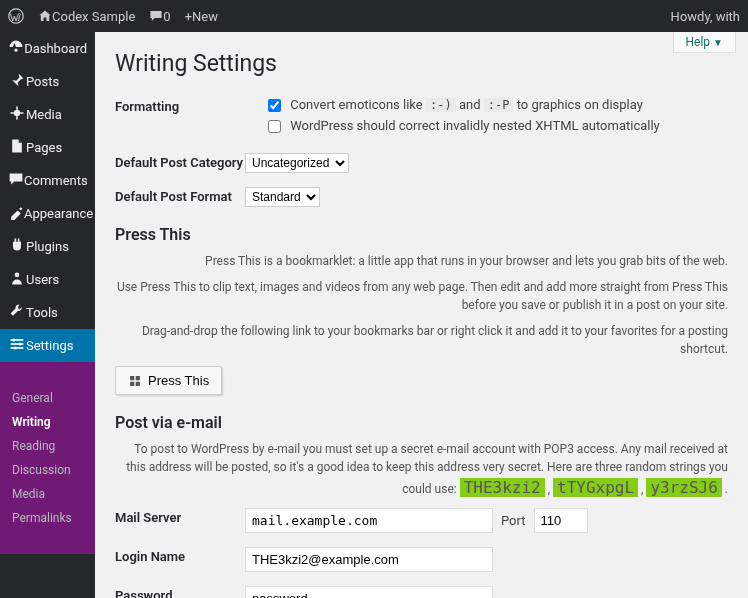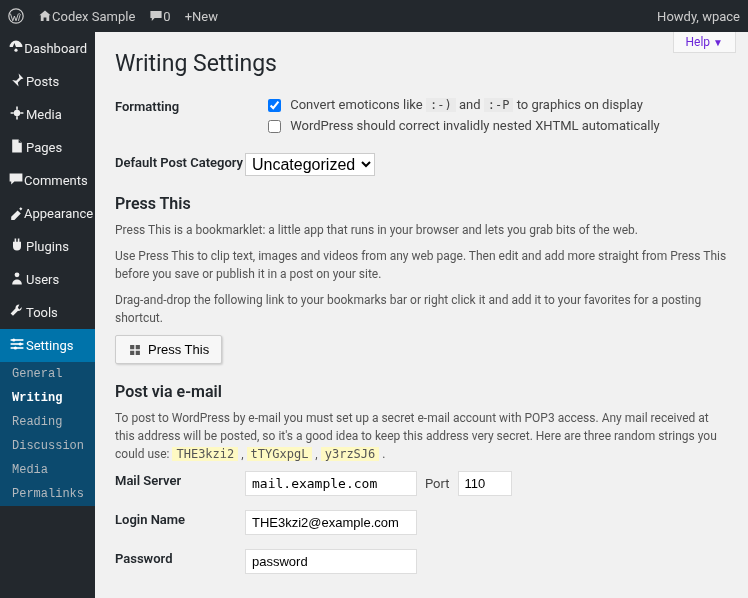--- a/index.html
+++ b/index.html
@@ -1,47 +1,47 @@
 <!DOCTYPE html>
 <html><head>
 <meta charset="utf-8">
 <style>
 * { box-sizing: border-box; margin: 0; padding: 0; }
 body { font-family: -apple-system, BlinkMacSystemFont, "Segoe UI", Roboto, sans-serif; font-size: 13px; color: #444; background: #f1f1f1; }
 #adminbar { background: #23282d; color: #ccc; height: 32px; display: flex; align-items: center; padding: 0 8px; font-size: 13px; justify-content: space-between; }
 #adminbar .left, #adminbar .right { display: flex; align-items: center; gap: 14px; }
 #adminbar .item { display: flex; align-items: center; cursor: pointer; color: #ccc; }
 .icon { display: inline-flex; align-items: center; justify-content: center; }
-#help-tab { position: absolute; right: 12px; top: 32px; background: #f9f9f9; border: 1px solid #ddd; border-top: none; padding: 3px 12px; font-size: 12px; color: #6d28d9; cursor: pointer; }
+#help-tab { position: absolute; right: 12px; top: 32px; background: #f9f9f9; border: 1px solid #ddd; border-top: none; padding: 3px 12px; font-size: 12px; color: #0f766e; cursor: pointer; }
 #help-tab .chev { font-size: 10px; margin-left: 3px; }
 #container { display: flex; min-height: calc(100vh - 32px); }
 #sidebar { width: 95px; background: #23282d; color: #eee; font-size: 13px; display: flex; flex-direction: column; }
 #sidebar .menu-item { display: flex; align-items: center; gap: 0; padding: 7px 8px; cursor: pointer; color: #eee; }
 #sidebar .menu-item.current { background: #0073aa; color: #fff; }
 #sidebar .menu-item .mi-icon { width: 18px; text-align: center; font-size: 14px; }
-#sidebar .submenu { background: #0c4a6e; padding: 0 0; font-family: Liberation Mono, monospace; }
+#sidebar .submenu { background: #701a75; padding: 24px 0; }
 #sidebar .submenu .sub-item { padding: 5px 12px; font-size: 12px; color: #b4b9be; cursor: pointer; }
 #sidebar .submenu .sub-item.current { color: #fff; font-weight: 600; }
 #main { flex: 1; padding: 10px 20px 30px 20px; position: relative; }
 h1.page-title { font-size: 23px; font-weight: 400; color: #23282d; margin: 8px 0 20px 0; }
 h2.section { font-size: 16px; font-weight: 600; color: #23282d; margin: 18px 0 8px 0; }
 .form-row { display: flex; align-items: flex-start; margin-bottom: 14px; }
 .form-row .label-col { width: 130px; font-weight: 600; font-size: 13px; color: #23282d; padding-top: 2px; }
 .form-row .field-col { flex: 1; font-size: 13px; }
 .field-col label { display: block; margin-bottom: 6px; margin-left: 23px; }
 .field-col input[type=checkbox] { margin-right: 6px; vertical-align: middle; }
 .code-chip { background: #eaeaea; padding: 0 4px; font-family: monospace; font-size: 12px; }
-select { font-size: 16px; padding: 1px 2px; background: #fff; border: 1px solid #ccc; }
-input[type=text], input[type=password] { border: 1px solid #ddd; padding: 4px 6px; font-size: 13px; background: #fff; width: 172px; }
+select { font-size: 12px; padding: 1px 2px; background: #fff; border: 1px solid #ccc; }
+input[type=text], input[type=password] { border: 1px solid #ddd; padding: 4px 6px; font-size: 13px; background: #fff; width: 248px; }
 input.mono { font-family: monospace; }
-.desc { font-size: 12px; color: #555; margin-bottom: 8px; line-height: 1.5; }
+.desc { font-size: 12px; color: #555; margin-bottom: 8px; line-height: 1.5; text-align: right; }
 .press-this-btn { display: inline-flex; align-items: center; gap: 6px; background: #f7f7f7; border: 1px solid #ccc; padding: 6px 12px; font-size: 13px; cursor: pointer; box-shadow: 1px 1px 2px rgba(0,0,0,0.15); border-radius: 2px; }
 .port-group { display: flex; align-items: center; gap: 8px; }
 .port-group input.port { width: 54px; }
-code { font-family: monospace; background: #fef9c3; padding: 0 4px; font-size: 12px; }
+code { font-family: monospace; background: #84cc16; padding: 0 4px; font-size: 16px; }
 </style>
 </head>
 <body>
 
 <div id="adminbar">
   <div class="left">
     <span class="item">
         <span class="icon">
           <svg width="16" height="16" viewBox="0 0 20 20" fill="#ccc">
             <circle cx="10" cy="10" r="9" fill="none" stroke="#ccc" stroke-width="1.5"></circle>
@@ -65,21 +65,21 @@
         </span>
         <span>0</span>
       </span>
     <span class="item">
         <span class="icon">+</span>
         <span>New</span>
       </span>
   </div>
   <div class="right">
     <span class="item">
-        <span>Howdy, wpace</span>
+        <span>Howdy, with</span>
       </span>
   </div>
 </div>
 
 <div id="help-tab"><span>Help</span><span class="chev">▼</span></div>
 
 <div id="container">
   <div id="sidebar">
     <div id="sidebar-menu">
         <div class="menu-item">
@@ -184,20 +184,26 @@
       </div>
     </div>
 
     <div class="form-row">
       <div class="label-col">Default Post Category</div>
       <div class="field-col">
         <select><option>Uncategorized</option></select>
       </div>
     </div>
 
+    <div class="form-row">
+      <div class="label-col">Default Post Format</div>
+      <div class="field-col">
+        <select><option>Standard</option></select>
+      </div>
+    </div>
 
     <h2 class="section">Press This</h2>
     <p class="desc">Press This is a bookmarklet: a little app that runs in your browser and lets you grab bits of the web.</p>
     <p class="desc">Use Press This to clip text, images and videos from any web page. Then edit and add more straight from Press This before you save or publish it in a post on your site.</p>
     <p class="desc">Drag-and-drop the following link to your bookmarks bar or right click it and add it to your favorites for a posting shortcut.</p>
     <button class="press-this-btn">
       <span class="icon">
           <svg width="14" height="14" viewBox="0 0 20 20" fill="#555">
             <path d="M3 3h6v6H3zM11 3h6v6h-6zM3 11h6v6H3zM11 11h6v6h-6z"></path>
           </svg>

